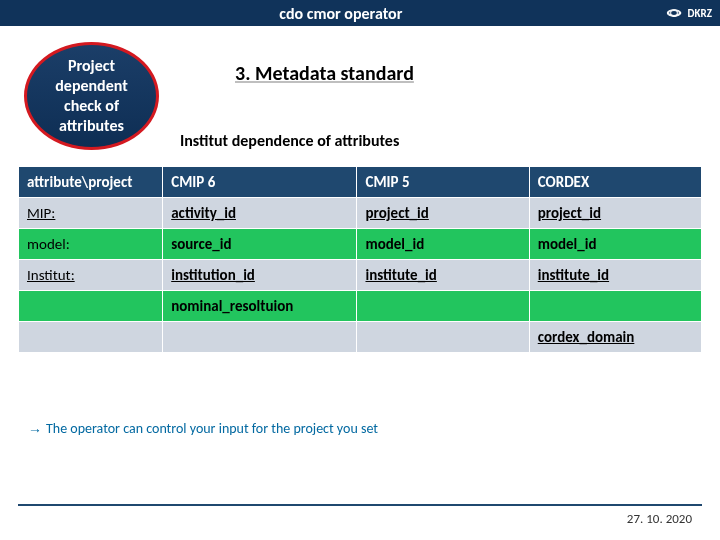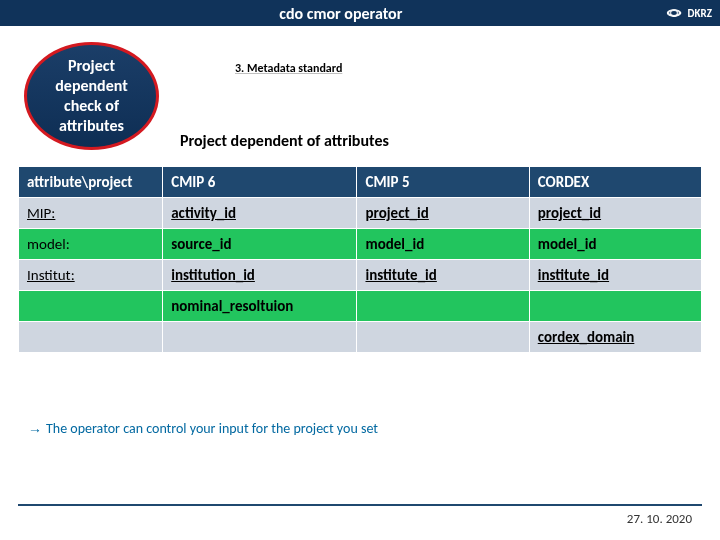--- a/index.html
+++ b/index.html
@@ -64,21 +64,21 @@
       color: #fff;
       font-size: 16px;
       font-weight: bold;
       padding: 8px;
       line-height: 1.25;
     }
     .subtitle-1 {
       position: absolute;
       left: 235px;
       top: 35px;
-      font-size: 12px;
+      font-size: 20px;
       font-weight: bold;
       color: #000;
       text-decoration: underline;
       text-decoration-color: rgba(0,0,0,0.25);
     }
     .subtitle-2 {
       position: absolute;
       left: 180px;
       top: 105px;
       font-size: 16px;
@@ -162,21 +162,21 @@
     </svg>
     <span>DKRZ</span>
   </div>
 </div>
 
 <div class="top-region">
   <div class="ellipse-badge">
     <span>Project dependent check of attributes</span>
   </div>
   <div class="subtitle-1">3. Metadata standard</div>
-  <div class="subtitle-2">Project dependent of attributes</div>
+  <div class="subtitle-2">Institut dependence of attributes</div>
 </div>
 
 <div class="table-wrap">
   <table>
     <colgroup>
       <col class="col0">
         <col class="col1">
         <col class="col2">
         <col class="col3">
     </colgroup>

